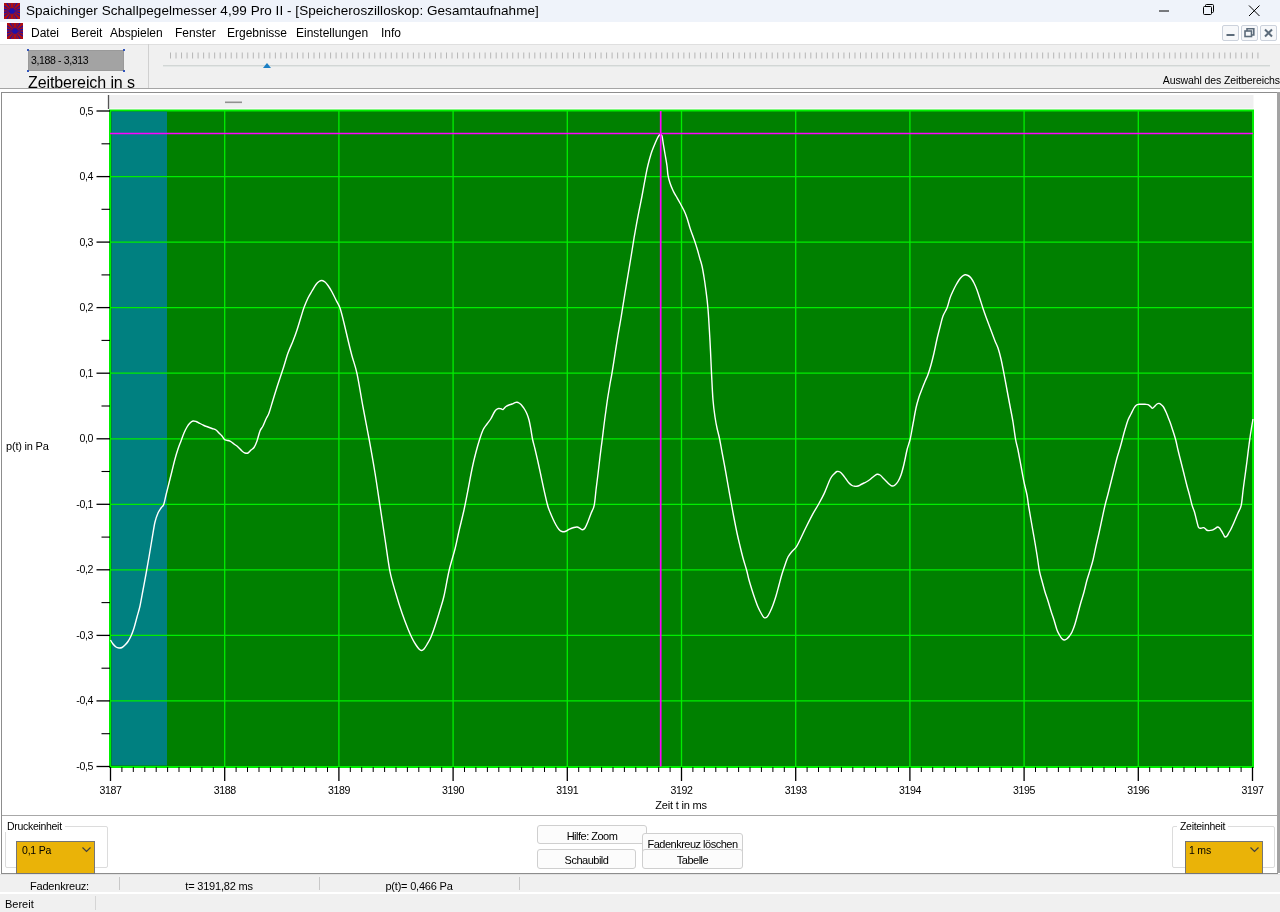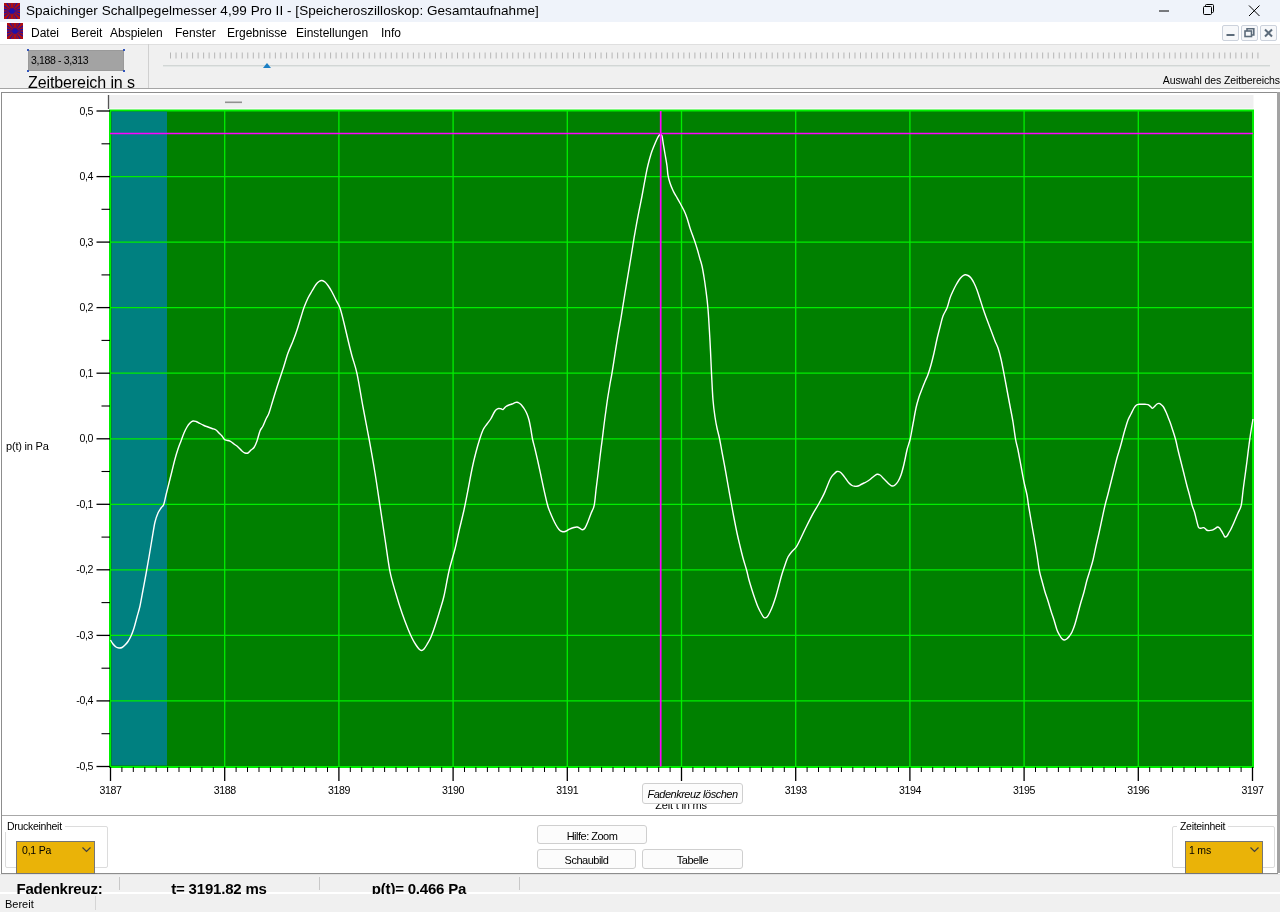--- a/index.html
+++ b/index.html
@@ -26,21 +26,21 @@
 #chart{left:1px;top:92px;width:1277px;height:782px;background:#fff;border:1px solid #8d8d8d;}
 
 .gbox{position:absolute;border:1px solid #dcdcdc;border-radius:2px;}
 .glab{position:absolute;background:#fff;font-size:10.5px;letter-spacing:-0.3px;padding:0 3px;}
 .combo{position:absolute;height:33px;background:#eab308;border:1px solid #767676;font-size:10.5px;letter-spacing:-0.2px;line-height:17px;padding-left:5px;border-radius:0;}
 .btn{position:absolute;background:#fcfcfc;border:1px solid #cfcfcf;border-radius:3px;font-size:11px;letter-spacing:-0.5px;text-align:center;color:#000;white-space:nowrap;}
 
 
 #sbar1{left:0;top:874px;width:1280px;height:18px;background:#f0f0f0;border-top:1px solid #e2e2e2;}
 .sep1{position:absolute;top:877px;height:13px;width:1px;background:#c8c8c8;}
-.stx{position:absolute;top:880px;font-size:15px;letter-spacing:-0.2px;font-weight:bold;}
+.stx{position:absolute;top:880px;font-size:11px;letter-spacing:-0.2px;}
 #sbar2{left:0;top:894px;width:1280px;height:18px;background:#f0f0f0;}
 #sbar2 .sep{position:absolute;left:95px;top:2px;height:14px;width:1px;background:#d5d5d5;}
 </style></head>
 <body>
 <div class="abs" id="titlebar"></div>
 <div class="abs" id="title-ic"><svg width="16" height="16" viewBox="0 0 16 16">
       <rect width="16" height="16" fill="#1d12aa"></rect>
       <path d="M8.00 8.00 L23.93 9.53 L23.93 6.47 Z" fill="#b01010"></path>
       <path d="M8.00 8.00 L23.30 3.32 L22.13 0.49 Z" fill="#b01010"></path>
       <path d="M8.00 8.00 L20.94 -1.40 L17.40 -4.94 Z" fill="#b01010"></path>
@@ -498,21 +498,21 @@
 <line x1="2" y1="815.5" x2="1277" y2="815.5" stroke="#a8a8a8" stroke-width="1"></line>
 <rect x="1277" y="92" width="3" height="781" fill="#a3a3a3"></rect>
 </svg>
 <div class="gbox" style="left:5px;top:826px;width:103px;height:42px;"></div>
 <div class="glab" style="left:4px;top:820px;">Druckeinheit</div>
 <div class="combo" style="left:16px;top:841px;width:79px;">0,1 Pa</div>
 <svg class="abs" style="left:81px;top:845px" width="12" height="10" fill="none" stroke="#404040" stroke-width="1.2">
     <path d="M1.5 2.5 L5.5 6.5 L9.5 2.5"></path>
   </svg>
 <div class="btn" style="left:537px;top:825px;width:110px;height:19px;line-height:20px;">Hilfe: Zoom</div>
-<div class="btn" style="left:642px;top:783px;width:101px;height:21px;line-height:20px;font-style:italic;">Fadenkreuz löschen</div>
+<div class="btn" style="left:642px;top:833px;width:101px;height:21px;line-height:20px;">Fadenkreuz löschen</div>
 <div class="btn" style="left:537px;top:849px;width:99px;height:20px;line-height:20px;">Schaubild</div>
 <div class="btn" style="left:642px;top:849px;width:101px;height:20px;line-height:20px;">Tabelle</div>
 <div class="gbox" style="left:1172px;top:826px;width:103px;height:42px;"></div>
 <div class="glab" style="left:1177px;top:820px;">Zeiteinheit</div>
 <div class="combo" style="left:1185px;top:841px;width:78px;padding-left:3px;">1 ms</div>
 <svg class="abs" style="left:1249px;top:845px" width="12" height="10" fill="none" stroke="#404040" stroke-width="1.2">
     <path d="M1.5 2.5 L5.5 6.5 L9.5 2.5"></path>
   </svg>
 <div class="abs" id="sbar1"></div>
 <div class="sep1" style="left:119px;"></div>

